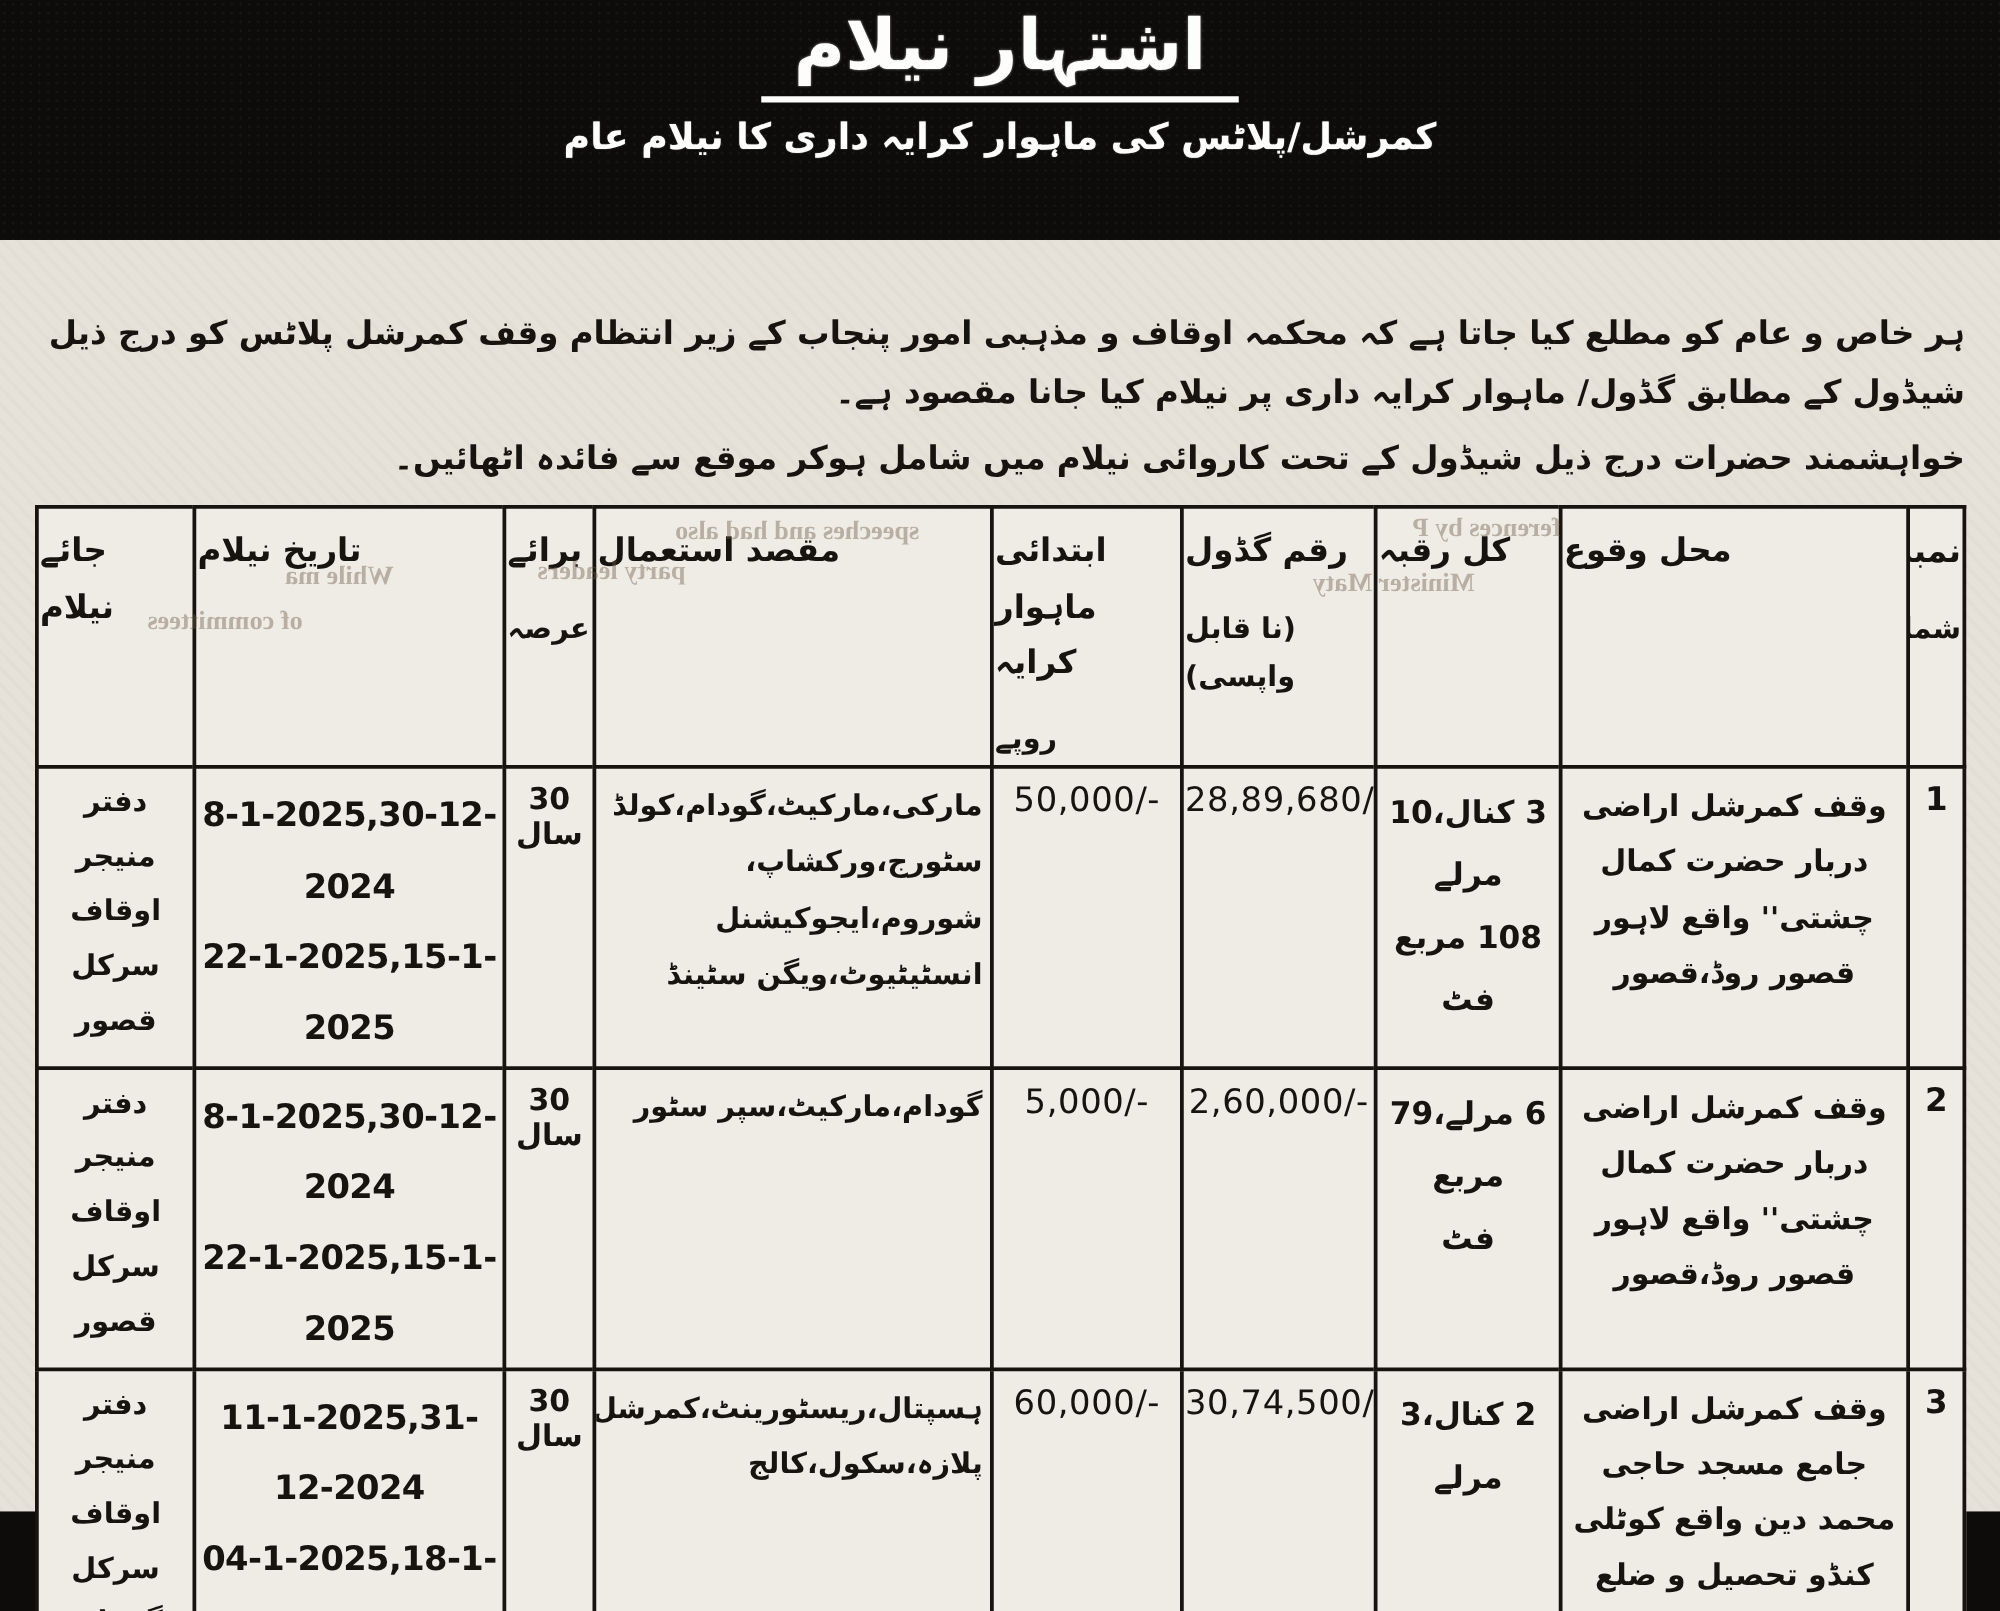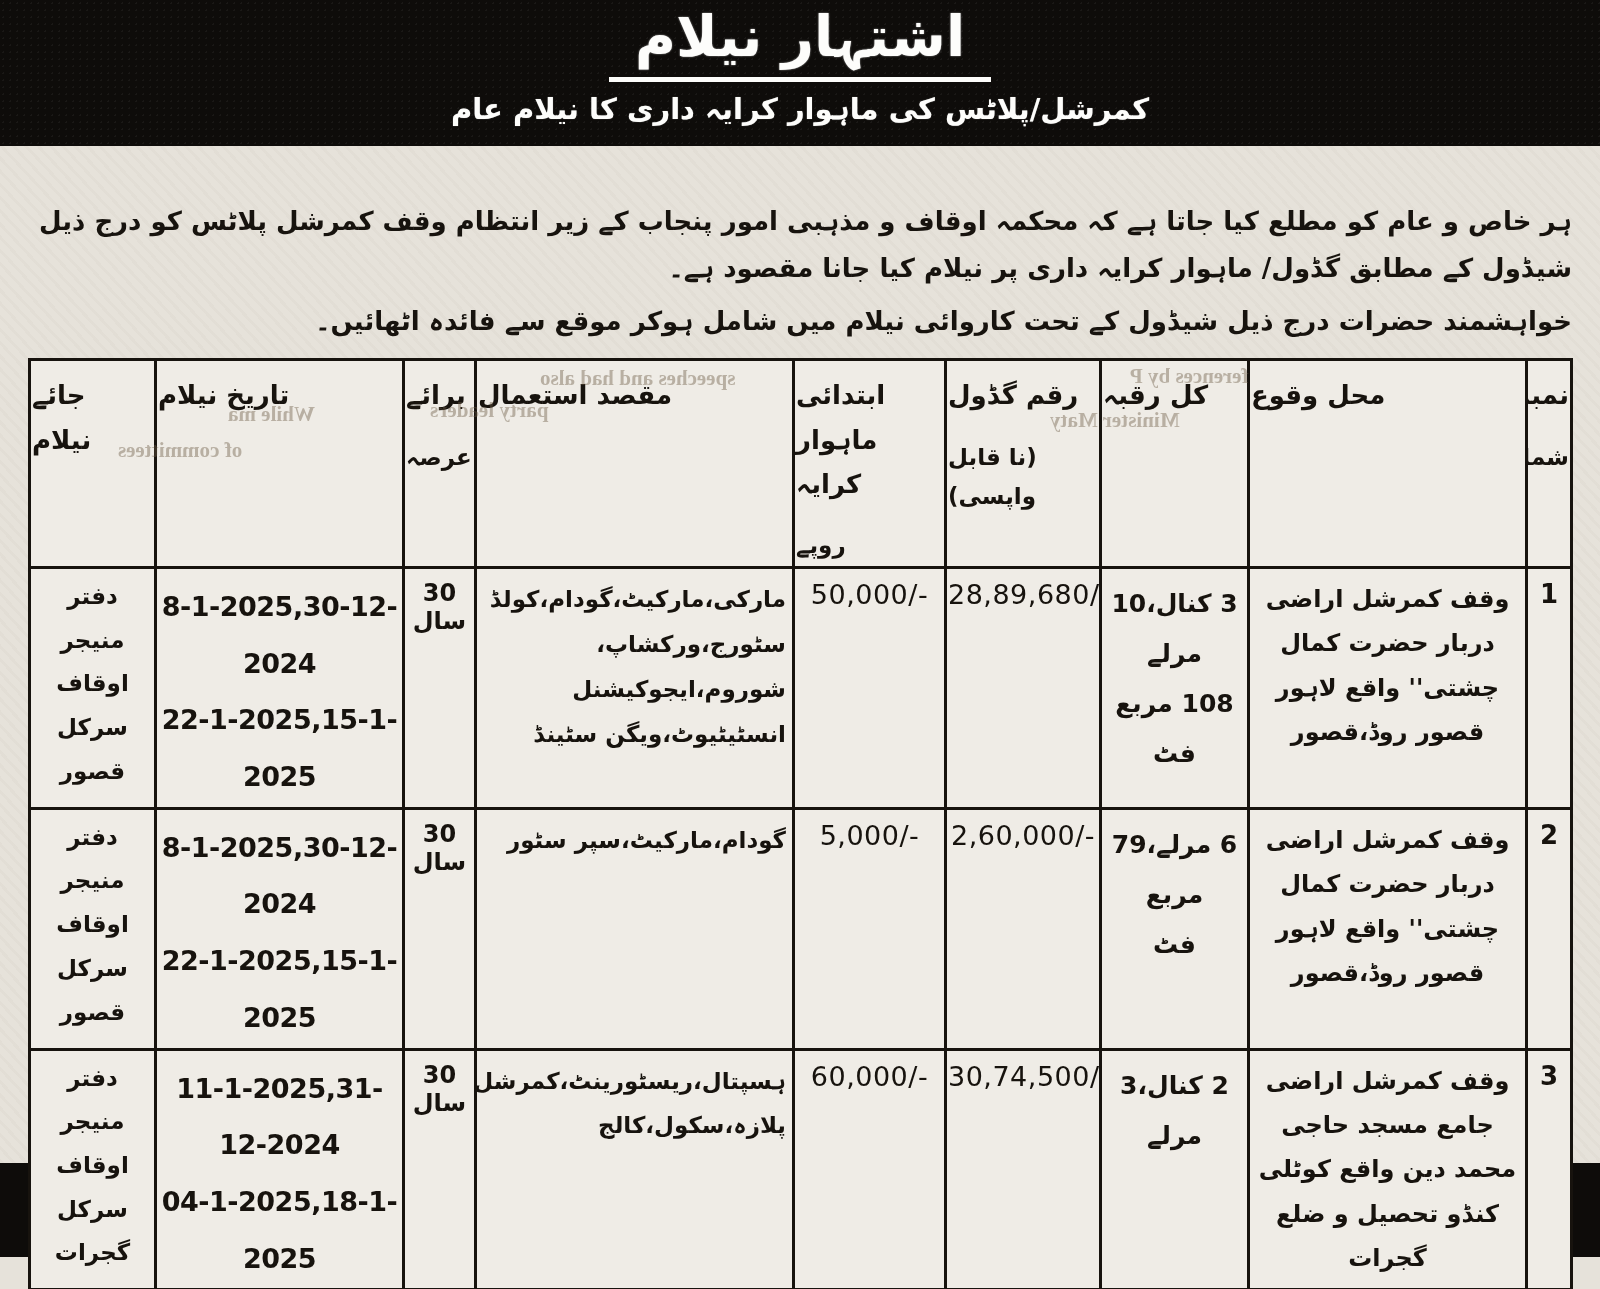--- a/index.html
+++ b/index.html
@@ -5,21 +5,21 @@
   html,body{margin:0;padding:0;}
   body{
     width:1600px;height:1289px;
     background:#e6e2da;
     font-family:"DejaVu Sans",sans-serif;
     color:#17130e;
     overflow:hidden;
   }
   
   .band-top{
-    background:#0e0c0a;height:146px;text-align:center;color:#fdfdfb;
+    background:#0e0c0a;height:192px;text-align:center;color:#fdfdfb;
     box-sizing:border-box;padding-top:6px;
     background-image:radial-gradient(rgba(255,255,255,.05) 1px, transparent 1px);
     background-size:7px 7px;
   }
   .title{
     display:inline-block;font-size:56px;font-weight:bold;line-height:1.05;
     border-bottom:5px solid #fdfdfb;padding:2px 26px 10px;
     text-shadow:0 0 2px rgba(255,255,255,.6);
   }
   .subtitle{font-size:29px;font-weight:bold;margin-top:10px;text-shadow:0 0 1px rgba(255,255,255,.5);}

